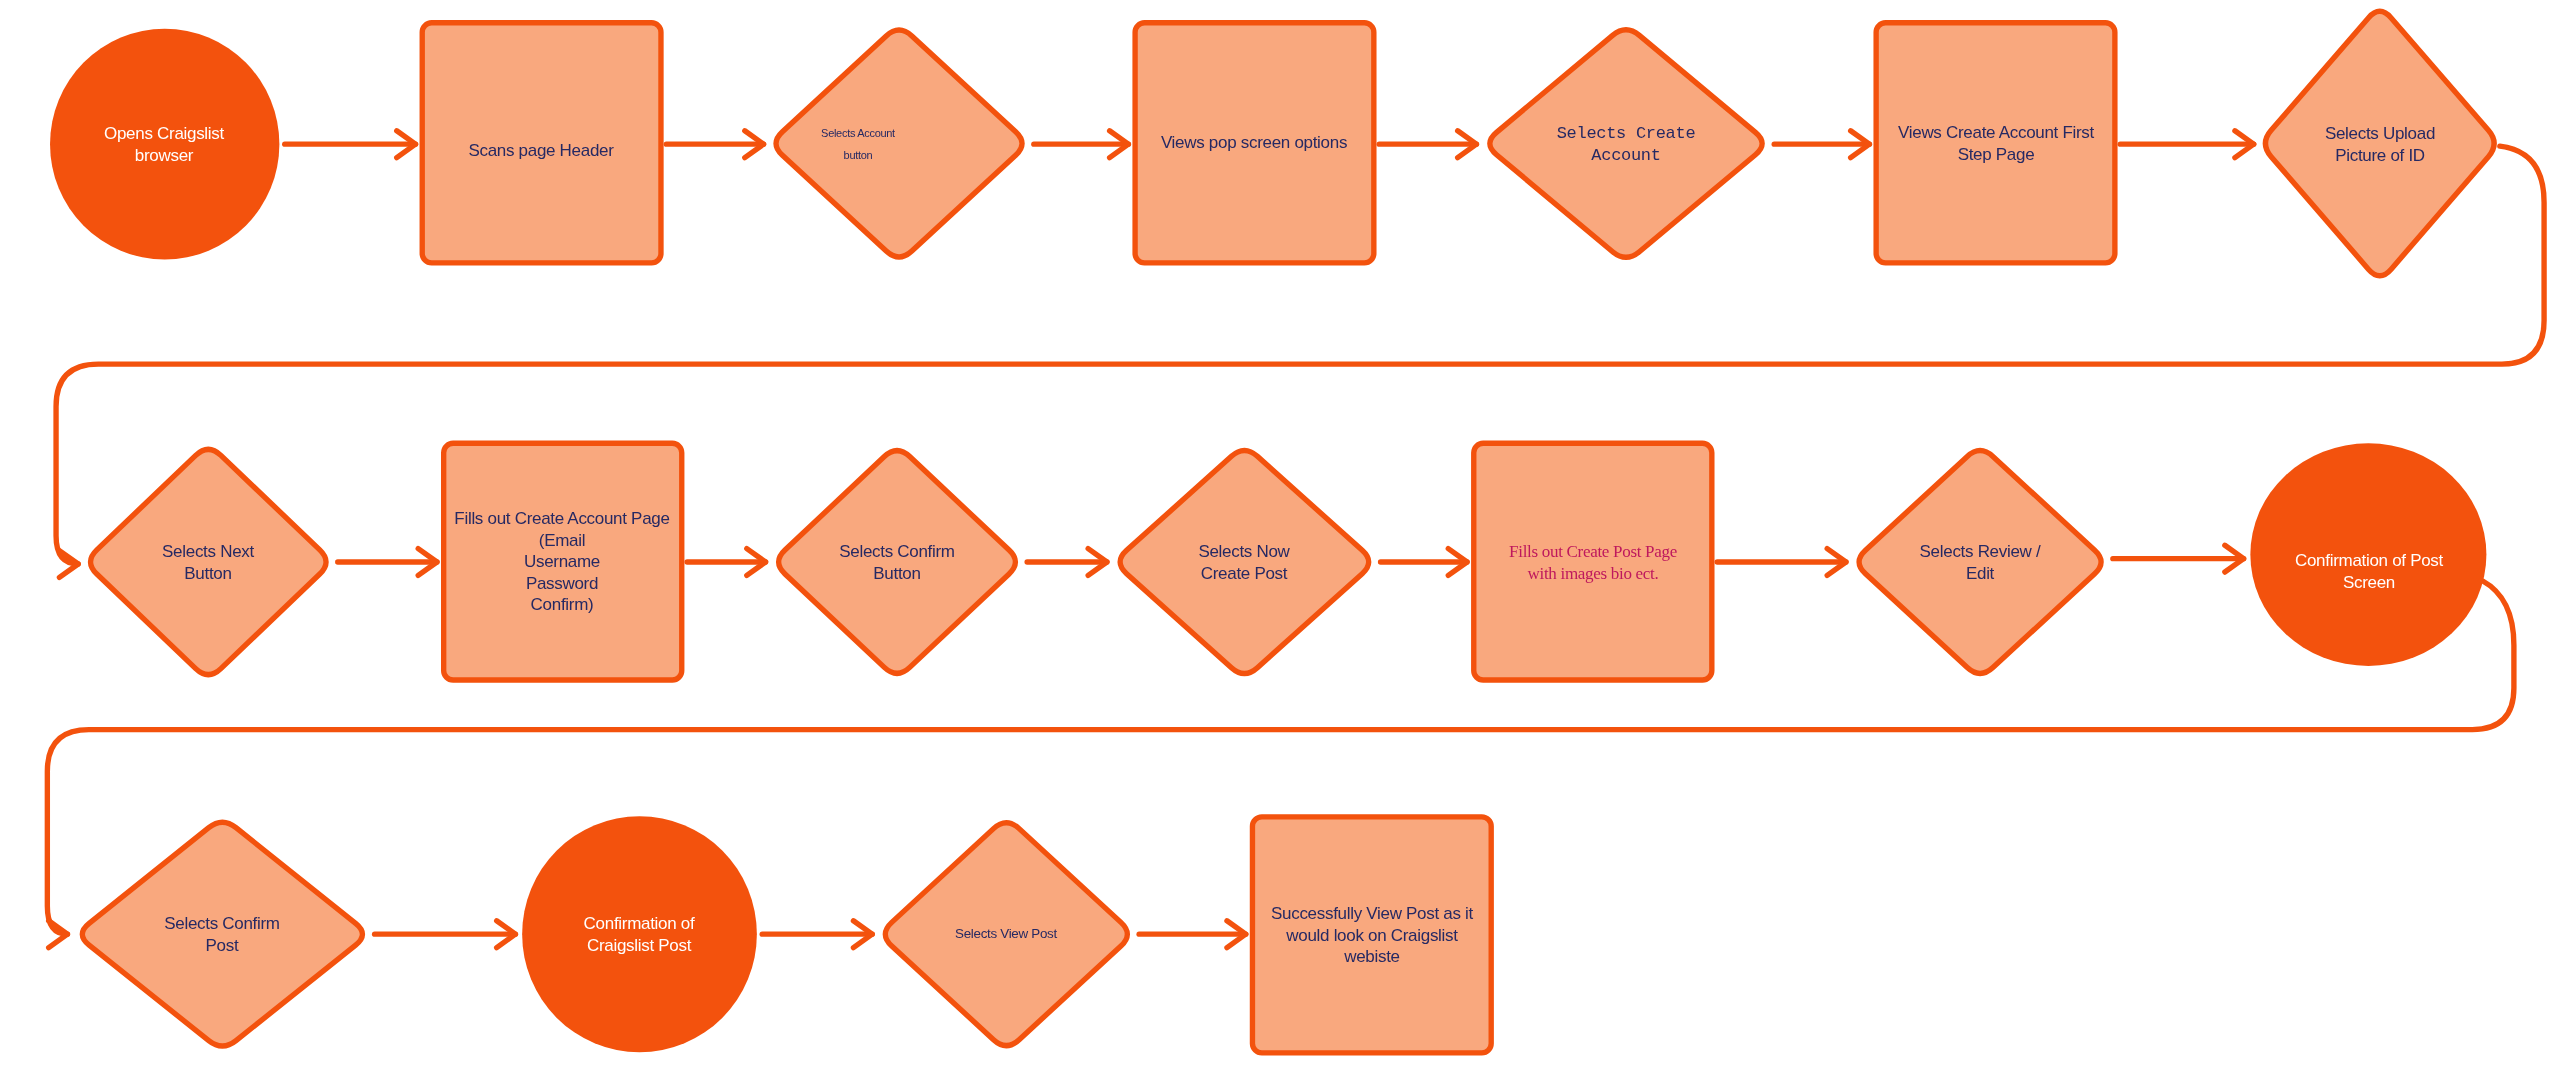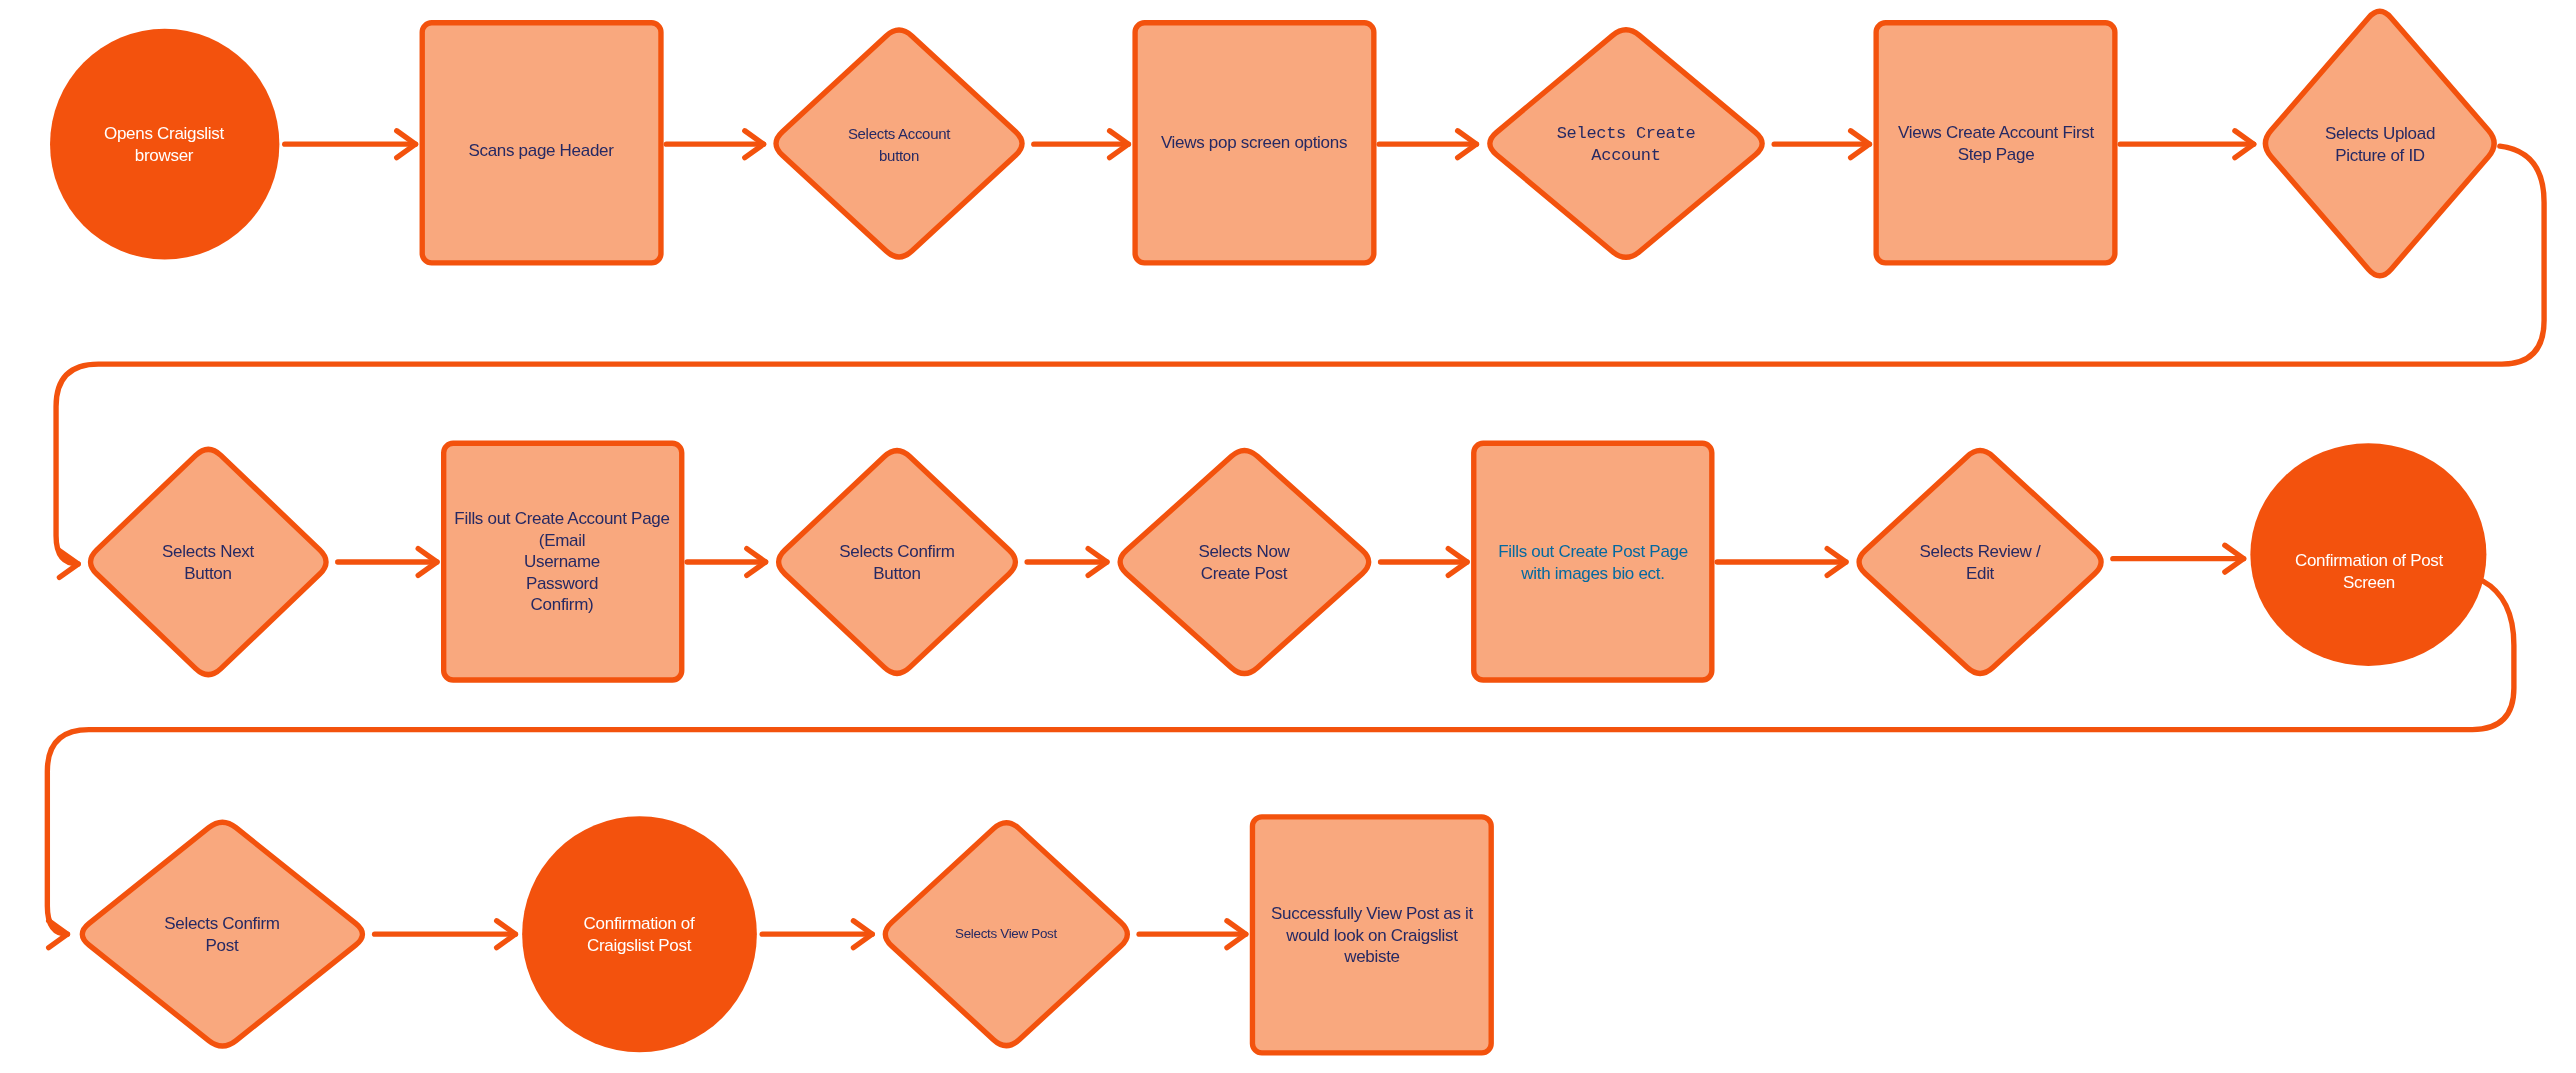--- a/index.html
+++ b/index.html
@@ -84,41 +84,41 @@
       <ellipse cx="3531" cy="827" rx="176" ry="166" fill="#F3520D"></ellipse>
       <path d="M 310.68836559882664 1234.2307580831293 Q 331 1218 351.31163440117336 1234.2307580831293 L 529.6883655988266 1376.7692419168707 Q 550 1393 529.6883655988266 1409.2307580831293 L 351.31163440117336 1551.7692419168707 Q 331 1568 310.68836559882664 1551.7692419168707 L 132.31163440117336 1409.2307580831293 Q 112 1393 132.31163440117336 1376.7692419168707 Z" fill="#F9A87E" stroke="#F3520D" stroke-width="8" stroke-linejoin="round"></path>
       <ellipse cx="953" cy="1393" rx="175" ry="176" fill="#F3520D"></ellipse>
       <path d="M 1480.8758272658638 1235.6143696235465 Q 1500 1218 1519.1241727341362 1235.6143696235465 L 1670.8758272658638 1375.3856303764535 Q 1690 1393 1670.8758272658638 1410.6143696235465 L 1519.1241727341362 1550.3856303764535 Q 1500 1568 1480.8758272658638 1550.3856303764535 L 1329.1241727341362 1410.6143696235465 Q 1310 1393 1329.1241727341362 1375.3856303764535 Z" fill="#F9A87E" stroke="#F3520D" stroke-width="8" stroke-linejoin="round"></path>
       <rect x="1867" y="1218" width="356" height="352" rx="14" fill="#F9A87E" stroke="#F3520D" stroke-width="8"></rect>
     </svg>
   <div id="labels">
       <div class="node-label" style="left: 164px; top: 144px; font-size: 17px; color: rgb(255, 255, 255);">Opens Craigslist
 browser</div>
       <div class="node-label" style="left: 541px; top: 143px; font-size: 17px; color: rgb(38, 41, 99); margin-top: 8px;">Scans page Header</div>
-      <div class="node-label" style="left: 899px; top: 144px; font-size: 15px; color: rgb(38, 41, 99);">Selects Account
+      <div class="node-label" style="left: 858px; top: 144px; font-size: 11px; color: rgb(38, 41, 99);">Selects Account
 button</div>
       <div class="node-label" style="left: 1254px; top: 143px; font-size: 17px; color: rgb(38, 41, 99);">Views pop screen options</div>
       <div class="node-label" style="left: 1626px; top: 144px; font-size: 17px; color: rgb(38, 41, 99); font-family: Liberation Mono, monospace;">Selects Create
 Account</div>
       <div class="node-label" style="left: 1996px; top: 143px; font-size: 17px; color: rgb(38, 41, 99);">Views Create Account First
 Step Page</div>
       <div class="node-label" style="left: 2380px; top: 144px; font-size: 17px; color: rgb(38, 41, 99);">Selects Upload
 Picture of ID</div>
       <div class="node-label" style="left: 208px; top: 562px; font-size: 17px; color: rgb(38, 41, 99);">Selects Next
 Button</div>
       <div class="node-label" style="left: 562px; top: 562px; font-size: 17px; color: rgb(38, 41, 99);">Fills out Create Account Page
 (Email
 Username
 Password
 Confirm)</div>
       <div class="node-label" style="left: 897px; top: 562px; font-size: 17px; color: rgb(38, 41, 99);">Selects Confirm
 Button</div>
       <div class="node-label" style="left: 1244px; top: 562px; font-size: 17px; color: rgb(38, 41, 99);">Selects Now
 Create Post</div>
-      <div class="node-label" style="left: 1593px; top: 562px; font-size: 17px; color: #0369a1;">Fills out Create Post Page
+      <div class="node-label" style="left: 1593px; top: 562px; font-size: 17px; color: #be185d; font-family: Liberation Serif, serif;">Fills out Create Post Page
 with images bio ect.</div>
       <div class="node-label" style="left: 1980px; top: 562px; font-size: 17px; color: rgb(38, 41, 99);">Selects Review /
 Edit</div>
       <div class="node-label" style="left: 2369px; top: 555px; font-size: 17px; color: rgb(255, 255, 255); margin-top: 16px;">Confirmation of Post
 Screen</div>
       <div class="node-label" style="left: 222px; top: 934px; font-size: 17px; color: rgb(38, 41, 99);">Selects Confirm
 Post</div>
       <div class="node-label" style="left: 639px; top: 934px; font-size: 17px; color: rgb(255, 255, 255);">Confirmation of
 Craigslist Post</div>
       <div class="node-label" style="left: 1006px; top: 934px; font-size: 13.4px; color: rgb(38, 41, 99);">Selects View Post</div>

